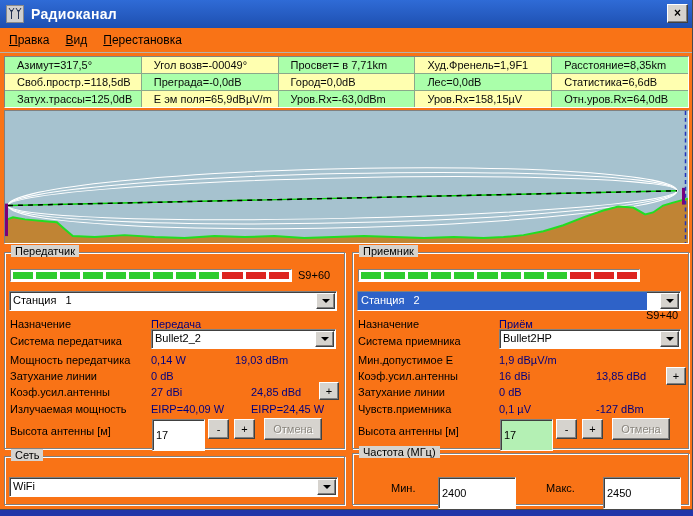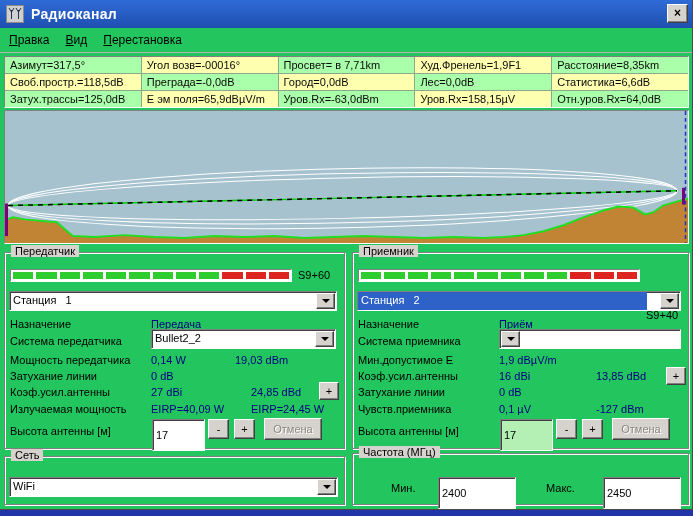--- a/index.html
+++ b/index.html
@@ -1,39 +1,39 @@
 <!DOCTYPE html>
 <html><head>
 <meta charset="utf-8">
 <style>
   html,body{margin:0;padding:0;}
   body{font-family:"Liberation Sans",sans-serif;}
   .screen{position:relative;width:693px;height:516px;background:#2135a8;overflow:hidden;}
-  .window{position:absolute;left:0;top:0;width:693px;height:510px;background:#22c55e;
+  .window{position:absolute;left:0;top:0;width:693px;height:510px;background:#f97316;
           border-right:1px solid #494949;border-bottom:1px solid #494949;box-sizing:border-box;}
   
   .titlebar{position:absolute;left:0;top:0;width:100%;height:28px;
             background:linear-gradient(#2f6bd6,#1e4fb0);display:flex;align-items:center;}
   .app-icon{width:18px;height:18px;margin:0 7px 0 6px;background:#cfcfcf;border:1px solid #8a8a8a;
             display:flex;align-items:center;justify-content:center;box-sizing:border-box;}
   .title-text{color:#fff;font-size:14px;font-weight:bold;letter-spacing:0.3px;}
   .close-btn{position:absolute;right:4px;top:4px;width:21px;height:19px;
              background:#d6d3ce;border:1px solid;border-color:#fff #404040 #404040 #fff;
              box-shadow:inset -1px -1px 0 #808080;font-size:12px;font-weight:bold;line-height:15px;
              text-align:center;padding:0;cursor:default;font-family:"Liberation Sans",sans-serif;}
   
   .menubar{position:absolute;left:0;top:28px;width:100%;height:24px;display:flex;align-items:center;
            border-bottom:1px solid #b6b3ac;}
   .menu-item{font-size:12px;padding:3px 7px;margin-left:2px;color:#000;}
   .menu-item u{text-decoration:underline;}
   
   .infogrid{position:absolute;left:4px;top:56px;width:685px;box-sizing:border-box;
             display:grid;grid-template-columns:repeat(5,1fr);grid-auto-rows:16px;gap:1px;
             background:#8aa88a;border:1px solid;border-color:#808080 #fff #fff #808080;}
-  .info-cell{font-size:11px;line-height:16px;padding-left:5px;white-space:nowrap;overflow:hidden;color:#0a0a0a;}
+  .info-cell{font-size:11px;line-height:16px;padding-left:12px;white-space:nowrap;overflow:hidden;color:#0a0a0a;}
   .ig-green{background:#aaffaa;}
   .ig-yellow{background:#ffffb0;}
   
   .chart{position:absolute;left:4px;top:110px;width:685px;height:134px;box-sizing:border-box;
          border:1px solid;border-color:#808080 #fff #fff #808080;background:#a6c2cf;}
   
   .group{position:absolute;box-sizing:border-box;border:1px solid #808080;
          box-shadow:1px 1px 0 #fff, inset 1px 1px 0 #fff;}
   .group-label{position:absolute;top:-8px;left:6px;background:#d6d3ce;padding:0 4px;font-size:11px;color:#000;}
   
@@ -87,21 +87,21 @@
     </div>
 
     <div class="menubar">
       <span class="menu-item"><u>П</u><span>равка</span></span>
       <span class="menu-item"><u>В</u><span>ид</span></span>
       <span class="menu-item"><u>П</u><span>ерестановка</span></span>
     </div>
 
     <div class="infogrid" id="infogrid">
         <div class="info-cell ig-green">Азимут=317,5°</div>
-        <div class="info-cell ig-yellow">Угол возв=-00016°</div>
+        <div class="info-cell ig-yellow">Угол возв=-00049°</div>
         <div class="info-cell ig-green">Просвет= в 7,71km</div>
         <div class="info-cell ig-yellow">Худ.Френель=1,9F1</div>
         <div class="info-cell ig-green">Расстояние=8,35km</div>
         <div class="info-cell ig-yellow">Своб.простр.=118,5dB</div>
         <div class="info-cell ig-green">Преграда=-0,0dB</div>
         <div class="info-cell ig-yellow">Город=0,0dB</div>
         <div class="info-cell ig-green">Лес=0,0dB</div>
         <div class="info-cell ig-yellow">Статистика=6,6dB</div>
         <div class="info-cell ig-green">Затух.трассы=125,0dB</div>
         <div class="info-cell ig-yellow">Е эм поля=65,9dBµV/m</div>
@@ -197,20 +197,21 @@
       <div class="combo selected" style="left:4px;top:38px;width:324px;gap:12px;">
         <span class="txt">Станция   2</span>
         <span class="drop">
             <span class="tri"></span>
           </span>
       </div>
       <span class="lbl" style="left:5px;top:65px;">Назначение</span>
       <span class="val" style="left:146px;top:65px;">Приём</span>
       <span class="lbl" style="left:5px;top:82px;">Система приемника</span>
       <div class="combo" style="left:146px;top:76px;width:182px;">
+        <span class="txt">Bullet2HP</span>
         <span class="drop">
             <span class="tri"></span>
           </span>
       </div>
       <span class="lbl" style="left:5px;top:101px;">Мин.допустимое Е</span>
       <span class="val" style="left:146px;top:101px;">1,9 dBµV/m</span>
       <span class="lbl" style="left:5px;top:117px;">Коэф.усил.антенны</span>
       <span class="val" style="left:146px;top:117px;">16 dBi</span>
       <span class="val" style="left:243px;top:117px;">13,85 dBd</span>
       <button class="btn" style="left:313px;top:114px;width:20px;height:18px;">+</button>

